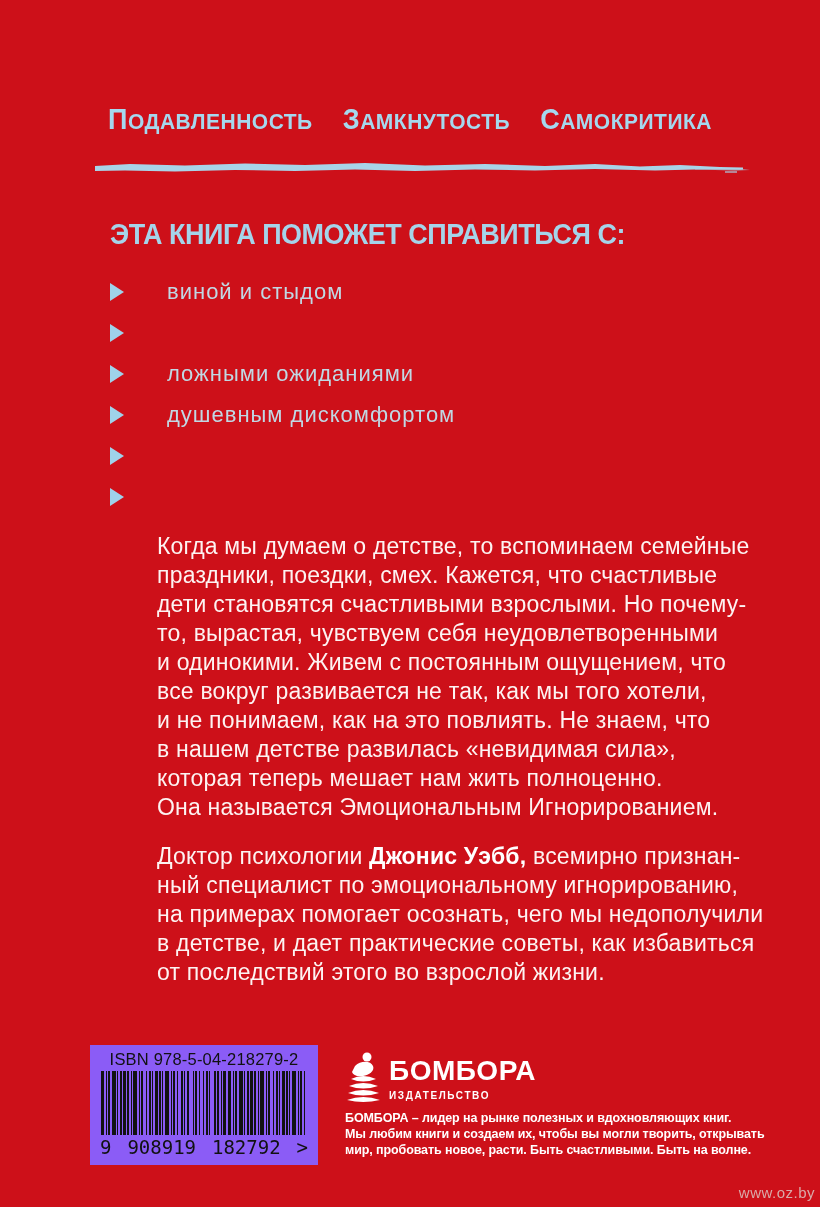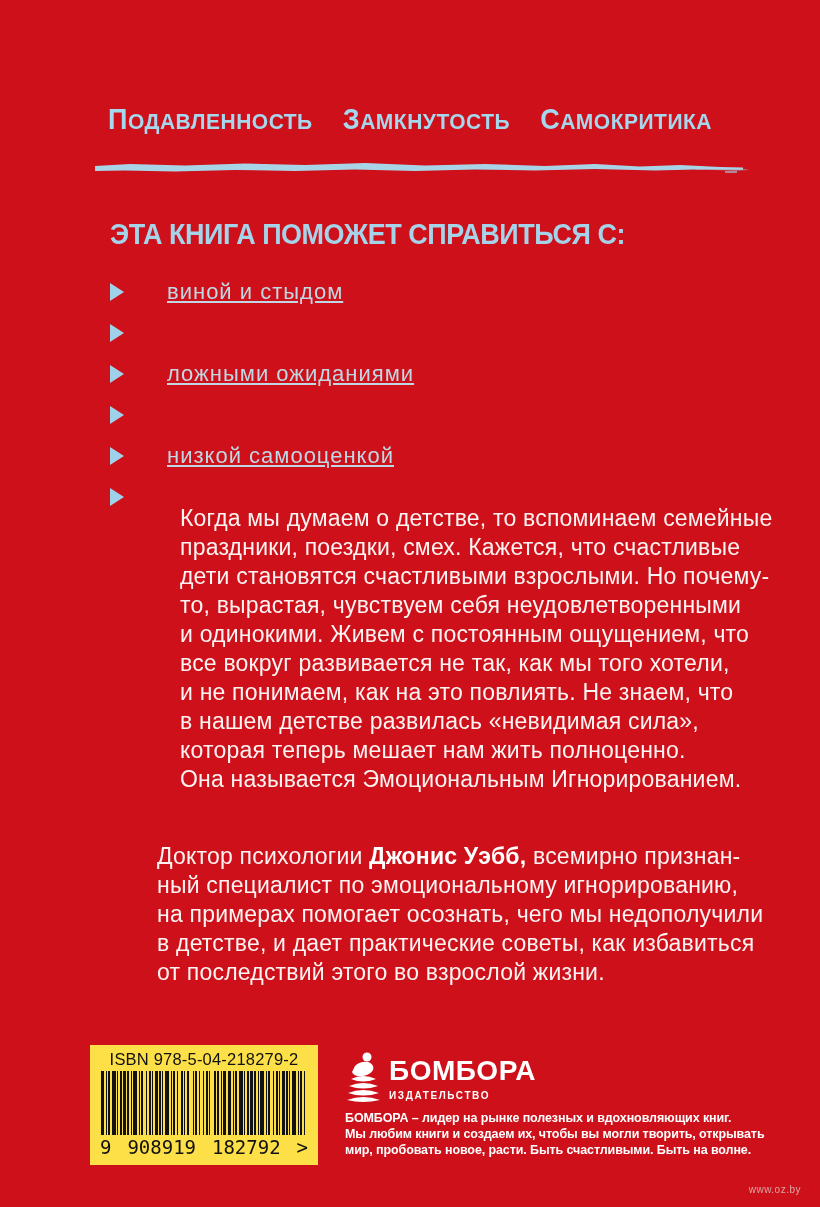--- a/index.html
+++ b/index.html
@@ -36,35 +36,35 @@
   .benefits-list{position:absolute;left:110px;top:271px;}
   .benefit-row{display:flex;align-items:center;height:41px;}
   .tri{
     width:0;height:0;flex:0 0 auto;
     border-left:14px solid #9fd2ea;
     border-top:9px solid transparent;
     border-bottom:9px solid transparent;
     margin-right:43px;
   }
   .benefit-label{
-    color:#c0d8e4;font-size:22px;letter-spacing:1px;white-space:nowrap;text-decoration:underline;
+    color:#c0d8e4;font-size:22px;letter-spacing:1px;white-space:nowrap;
   }
   
   .para{
     position:absolute;left:157px;width:610px;
     color:#fdf3f2;font-size:23px;line-height:29px;letter-spacing:0.2px;
     white-space:pre-line;
   }
-  .para-1{top:504px;margin-left:23px;}
+  .para-1{top:532px;}
   .para-2{top:842px;}
   .author-name{font-weight:bold;color:#ffffff;text-align:right;}
   
   .barcode-box{
     position:absolute;left:90px;top:1045px;width:228px;height:120px;
-    background:#fde047;
+    background:#8b5cf6;
     display:flex;flex-direction:column;align-items:center;
     box-sizing:border-box;padding:5px 10px 4px 10px;
   }
   .isbn-label{
     color:#111111;font-size:16.5px;letter-spacing:0.2px;white-space:nowrap;
   }
   .bars{width:206px;height:64px;margin-top:2px;}
   .digits-row{
     width:208px;display:flex;justify-content:space-between;
     font-family:"DejaVu Sans Mono",monospace;
@@ -82,22 +82,22 @@
   }
   .publisher-type{
     color:#ffffff;font-weight:bold;font-size:10px;letter-spacing:1.6px;margin-top:4px;
   }
   .tagline{
     position:absolute;left:345px;top:1110px;width:420px;
     color:#ffffff;font-size:12.5px;font-weight:bold;line-height:16px;
     letter-spacing:-0.1px;white-space:pre-line;
   }
   .watermark{
-    position:absolute;right:19px;top:1184px;
-    color:#d9aaa8;font-size:10px;letter-spacing:0.5px;text-align:center;
+    position:absolute;right:5px;top:1184px;
+    color:#d9aaa8;font-size:15px;letter-spacing:0.5px;text-align:center;
   }
 </style>
 </head>
 <body>
 
 <div class="cover">
 
   <div class="keywords-row">
     <span class="keyword">ПОДАВЛЕННОСТЬ</span>
     <span class="keyword">ЗАМКНУТОСТЬ</span>
@@ -119,24 +119,24 @@
     </div>
     <div class="benefit-row">
       <span class="tri"></span>
     </div>
     <div class="benefit-row">
       <span class="tri"></span>
       <span class="benefit-label">ложными ожиданиями</span>
     </div>
     <div class="benefit-row">
       <span class="tri"></span>
+      <span class="benefit-label">душевным дискомфортом</span>
     </div>
     <div class="benefit-row">
       <span class="tri"></span>
-      <span class="benefit-label">низкой самооценкой</span>
     </div>
     <div class="benefit-row">
       <span class="tri"></span>
     </div>
   </div>
 
   <div class="para para-1">Когда мы думаем о детстве, то вспоминаем семейные
 праздники, поездки, смех. Кажется, что счастливые
 дети становятся счастливыми взрослыми. Но почему-
 то, вырастая, чувствуем себя неудовлетворенными

